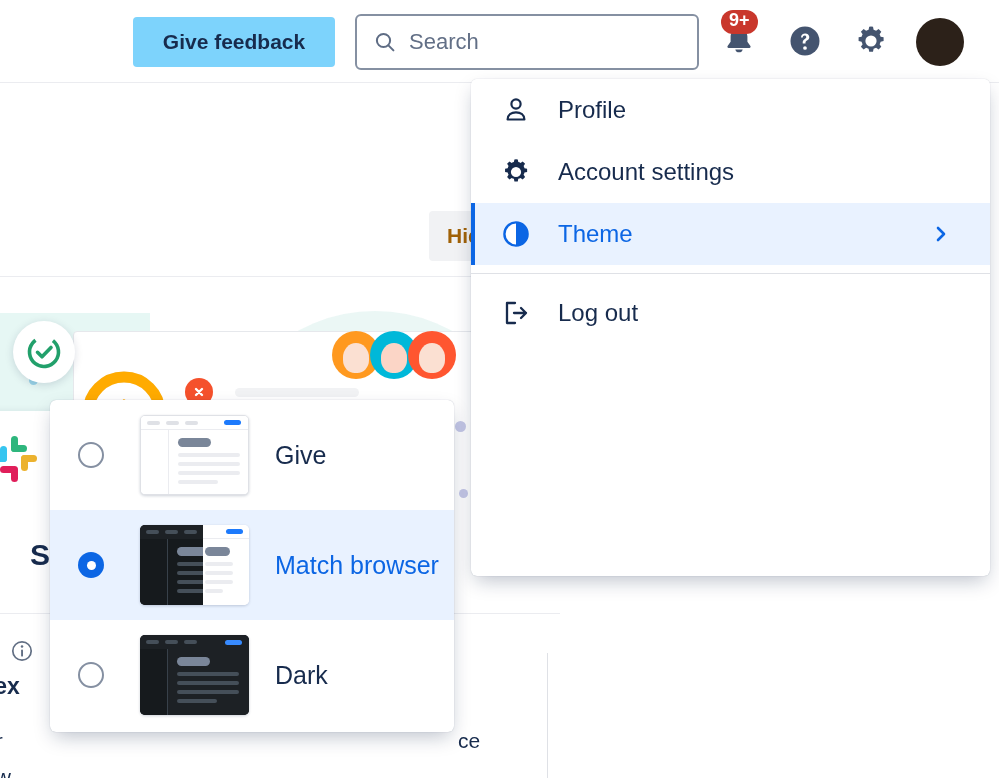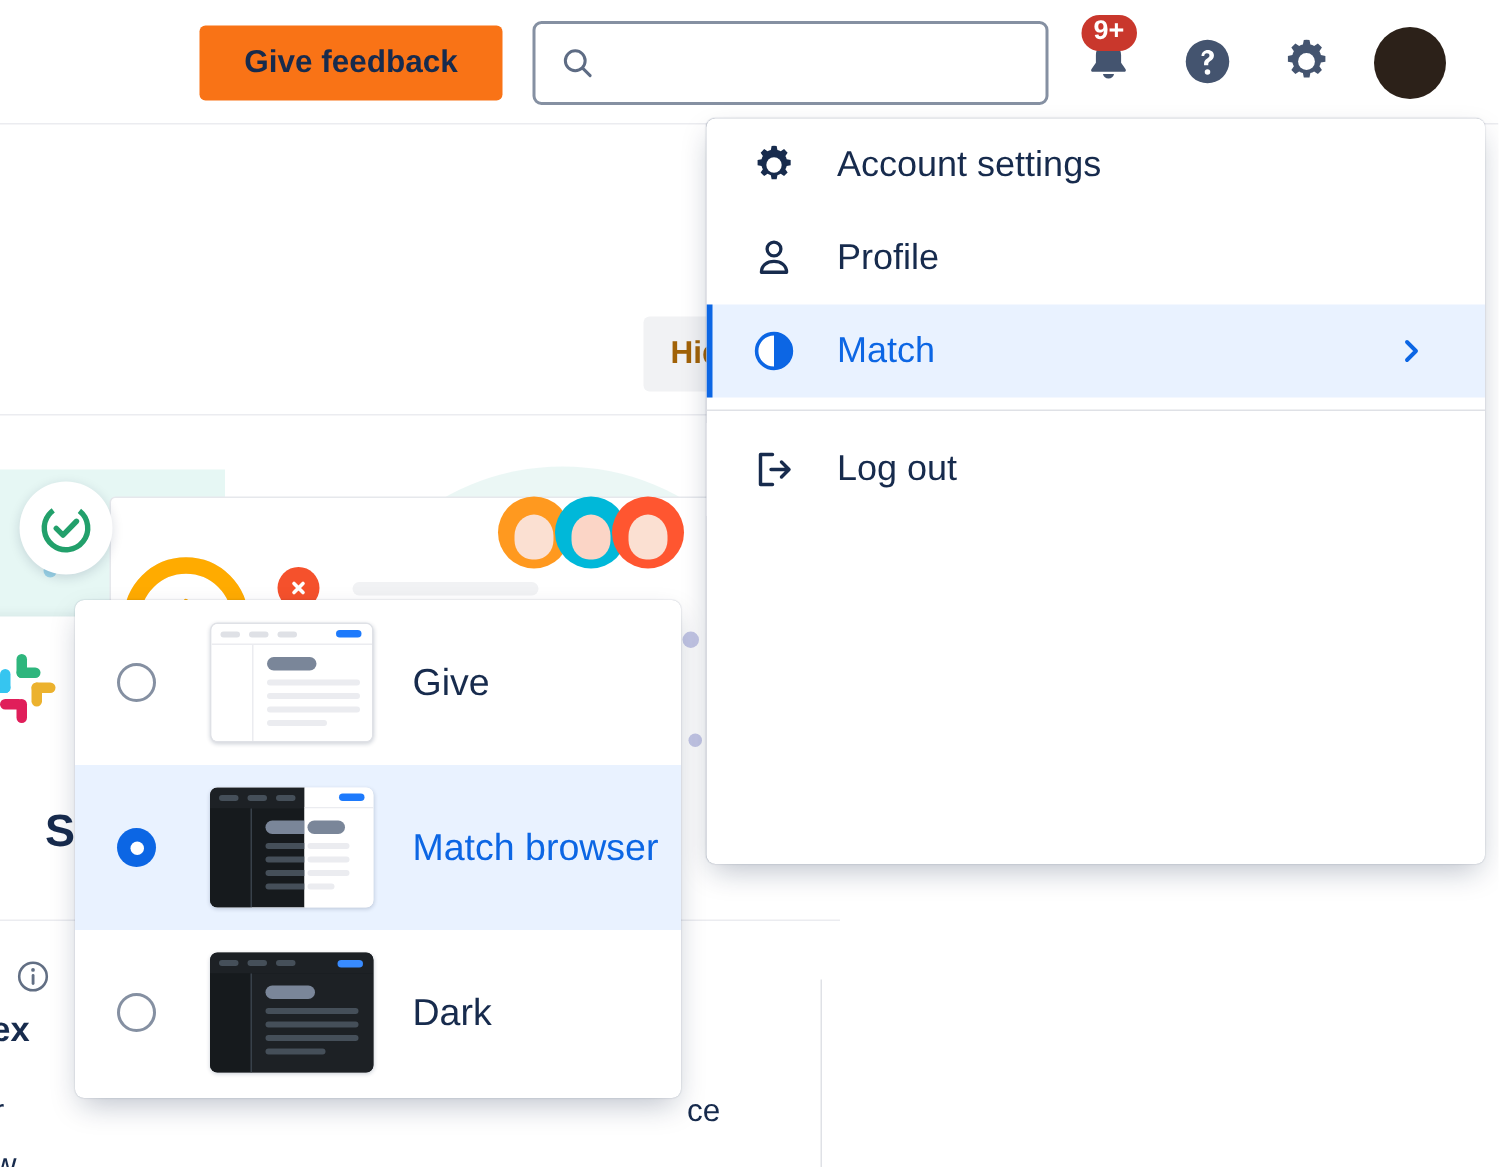--- a/index.html
+++ b/index.html
@@ -14,21 +14,21 @@
   
   .topnav {
     position: absolute; left: 0; top: 0; width: 999px; height: 83px;
     background: #ffffff;
     border-bottom: 1px solid #ebecf0;
     display: flex; align-items: center;
   }
   .feedback-btn {
     position: absolute; left: 133px; top: 17px;
     width: 202px; height: 50px;
-    background: #f97316;
+    background: #7dd3fc;
     border: none; border-radius: 4px;
     color: #172b4d; font-size: 21px; font-weight: bold;
     font-family: "Liberation Sans", sans-serif;
     display: flex; align-items: center; justify-content: center;
     cursor: pointer;
   }
   .search-wrap {
     position: absolute; left: 355px; top: 14px;
     width: 344px; height: 56px;
     border: 2px solid #8590a2; border-radius: 6px;
@@ -316,20 +316,21 @@
 <div class="topnav">
   <button class="feedback-btn">Give feedback</button>
 
   <div class="search-wrap">
     <span class="search-icon">
       <svg width="24" height="24" viewBox="0 0 24 24">
         <circle cx="10.5" cy="10.5" r="6.6" fill="none" stroke="#5e6c84" stroke-width="2"></circle>
         <line x1="15.4" y1="15.4" x2="20.4" y2="20.4" stroke="#5e6c84" stroke-width="2" stroke-linecap="round"></line>
       </svg>
     </span>
+    <input class="search-input" type="text" placeholder="Search" style="">
   </div>
 
   <button class="nav-icon-btn" id="notif-btn">
     <svg width="34" height="34" viewBox="0 0 34 34">
       <path d="M17 4.5c-4.9 0-8.4 3.5-8.4 8.1v5.2l-3 4.3c-.5.8 0 1.8 1 1.8h20.8c1 0 1.5-1 1-1.8l-3-4.3v-5.2c0-4.6-3.5-8.1-8.4-8.1z" fill="#44546f"></path>
       <path d="M13.3 25.4a3.8 3.8 0 0 0 7.4 0z" fill="#44546f"></path>
     </svg>
   </button>
   <span class="badge">9+</span>
 
@@ -353,46 +354,46 @@
       <i class="bg-blur"></i><i class="hair"></i><i class="face"></i><i class="neck"></i>
       <i class="eye-l"></i><i class="eye-r"></i><i class="mouth"></i><i class="top"></i>
     </span>
   </button>
 </div>
 
 <div class="profile-menu">
 
   <div class="pm-item">
     <span class="mi-icon">
+      <svg width="30" height="30" viewBox="0 0 30 30">
+        <circle cx="15" cy="9" r="4.6" fill="none" stroke="#172b4d" stroke-width="2.2"></circle>
+        <path d="M6.6 24.5c0-4.6 3.8-7.2 8.4-7.2s8.4 2.6 8.4 7.2z" fill="none" stroke="#172b4d" stroke-width="2.2" stroke-linejoin="round"></path>
+      </svg>
+    </span>
+    <span class="mi-label">Profile</span>
+  </div>
+
+  <div class="pm-item">
+    <span class="mi-icon">
       <svg width="30" height="30" viewBox="0 0 34 34">
         <path fill="#172b4d" d="M17 2.5l2 .2.6 3a9.2 9.2 0 0 1 2.5 1l2.5-1.7 2.7 2.7-1.7 2.5a9.2 9.2 0 0 1 1 2.5l3 .6v3.8l-3 .6a9.2 9.2 0 0 1-1 2.5l1.7 2.5-2.7 2.7-2.5-1.7a9.2 9.2 0 0 1-2.5 1l-.6 3h-3.8l-.6-3a9.2 9.2 0 0 1-2.5-1l-2.5 1.7-2.7-2.7 1.7-2.5a9.2 9.2 0 0 1-1-2.5l-3-.6v-3.8l3-.6a9.2 9.2 0 0 1 1-2.5L6.9 7.7l2.7-2.7 2.5 1.7a9.2 9.2 0 0 1 2.5-1l.6-3z"></path>
         <circle cx="17" cy="17" r="5.8" fill="#fff"></circle>
       </svg>
     </span>
     <span class="mi-label">Account settings</span>
-  </div>
-
-  <div class="pm-item">
-    <span class="mi-icon">
-      <svg width="30" height="30" viewBox="0 0 30 30">
-        <circle cx="15" cy="9" r="4.6" fill="none" stroke="#172b4d" stroke-width="2.2"></circle>
-        <path d="M6.6 24.5c0-4.6 3.8-7.2 8.4-7.2s8.4 2.6 8.4 7.2z" fill="none" stroke="#172b4d" stroke-width="2.2" stroke-linejoin="round"></path>
-      </svg>
-    </span>
-    <span class="mi-label">Profile</span>
   </div>
 
   <div class="pm-item selected">
     <span class="mi-icon">
       <svg width="30" height="30" viewBox="0 0 30 30">
         <circle cx="15" cy="15" r="11.6" fill="#fff" stroke="#0c66e4" stroke-width="2.4"></circle>
         <path d="M15 3.4a11.6 11.6 0 0 1 0 23.2z" fill="#0c66e4"></path>
       </svg>
     </span>
-    <span class="mi-label">Match</span>
+    <span class="mi-label">Theme</span>
     <span class="pm-chevron">
       <svg width="18" height="18" viewBox="0 0 18 18">
         <path d="M6 3 L12 9 L6 15" fill="none" stroke="#0c66e4" stroke-width="2.6" stroke-linecap="round" stroke-linejoin="round"></path>
       </svg>
     </span>
   </div>
 
   <div class="pm-sep"></div>
 
   <div class="pm-item">

